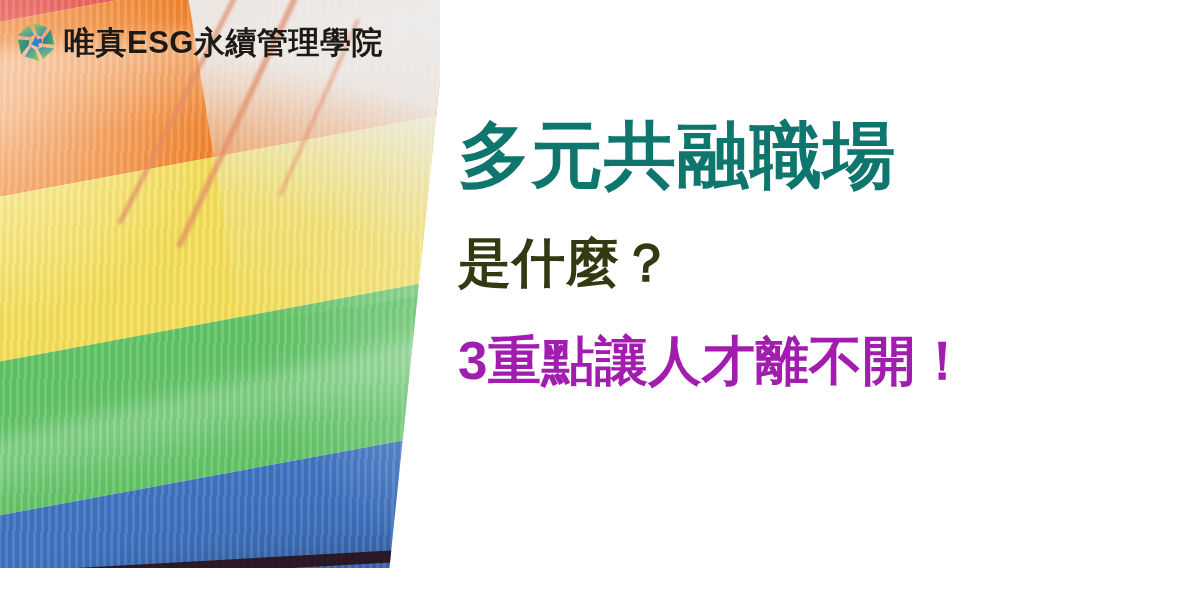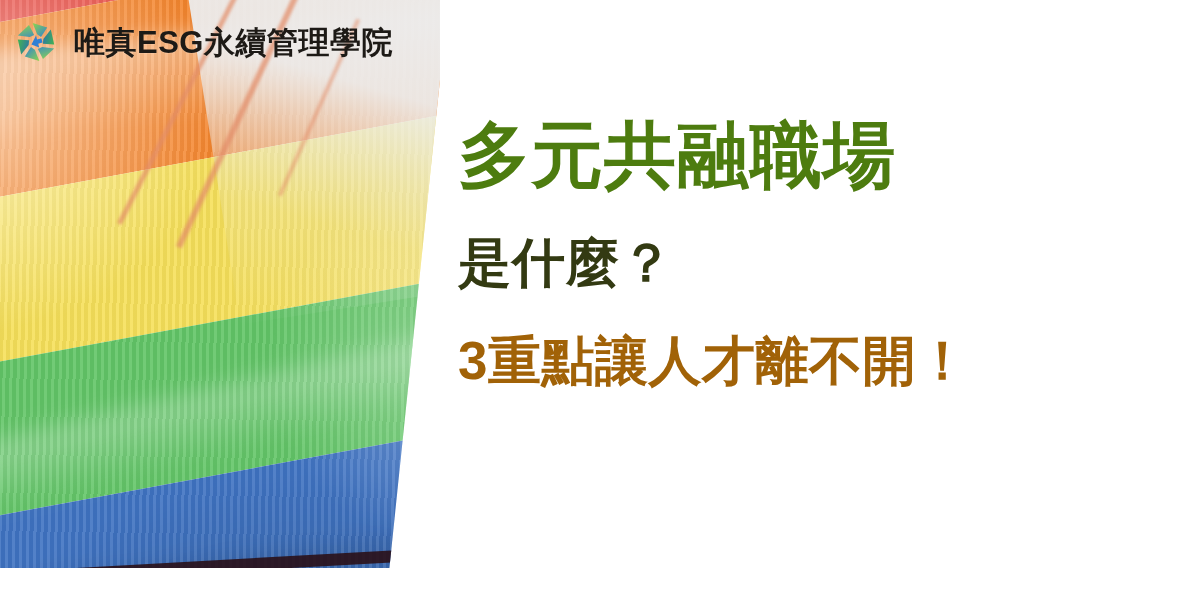--- a/index.html
+++ b/index.html
@@ -117,21 +117,20 @@
     pointer-events: none;
   }
 
   
   #brand {
     position: absolute;
     left: 8px;
     top: 14px;
     display: flex;
     align-items: center;
-    gap: 10px;
     z-index: 6;
   }
   #brand-logo {
     width: 56px;
     height: 56px;
     flex: 0 0 56px;
     display: block;
   }
   #brand-name {
     font-size: 31px;
@@ -234,23 +233,23 @@
         <g transform="rotate(300)">
           <path d="M -6 -34 L 20 -26 L 9 -9 L 2 -14 L -2 -24 Z" fill="url(#gC)"></path>
         </g>
         <path d="M -9 2 L 3 -11 L 3 -4 L 11 -4 L 11 4 L 3 4 L 3 11 Z" fill="#2f7fd4" transform="rotate(-15)"></path>
       </g>
     </svg>
     <div id="brand-name" style="color: rgb(29, 26, 22);">唯真ESG永續管理學院</div>
   </div>
 
   <div id="headline">
-    <div class="hl hl-1" style="color: #4d7c0f;">多元共融職場</div>
+    <div class="hl hl-1" style="color: #0f766e;">多元共融職場</div>
     <div class="hl hl-2" style="color: rgb(51, 58, 18);">是什麼？</div>
-    <div class="hl hl-3" style="color: #a16207;">3重點讓人才離不開！</div>
+    <div class="hl hl-3" style="color: #a21caf;">3重點讓人才離不開！</div>
   </div>
 
   <div id="bottom-bars">
     <div id="bar-blue"></div>
     <div id="bar-green"></div>
   </div>
 
 </div>
 
 </body></html>

